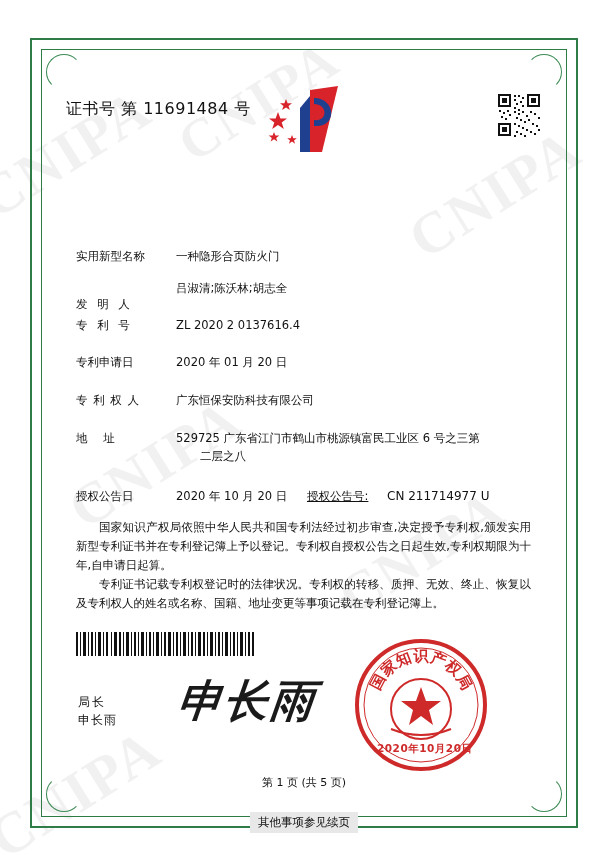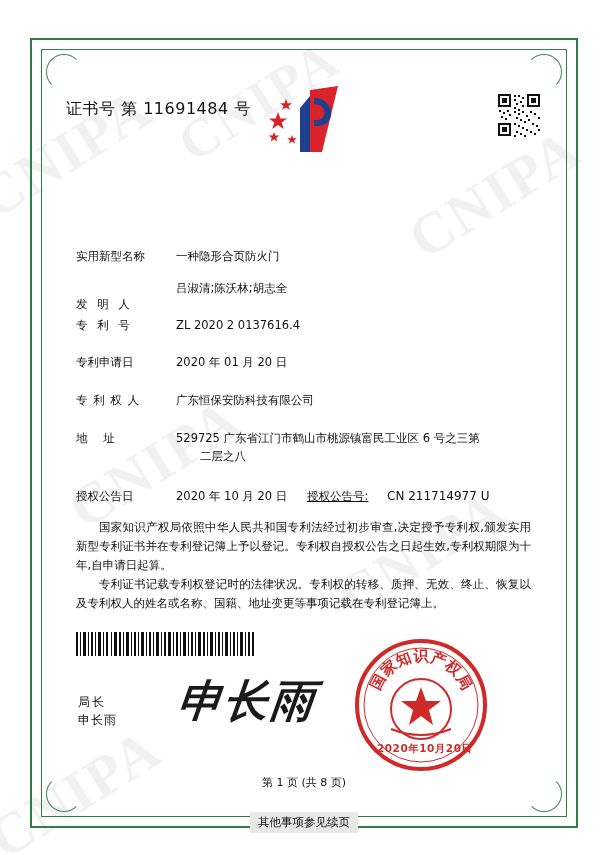--- a/index.html
+++ b/index.html
@@ -369,16 +369,16 @@
         <text x="68" y="24" text-anchor="middle" transform="rotate(41 68 68)">权</text>
         <text x="68" y="24" text-anchor="middle" transform="rotate(62 68 68)">局</text>
       </g>
       <circle cx="68" cy="72" r="30" fill="none" stroke="#cf2a2a" stroke-width="2"></circle>
       <polygon points="68,50 73,64 88,64 76,73 80,88 68,79 56,88 60,73 48,64 63,64" fill="#cf2a2a"></polygon>
       <path d="M38 92 Q68 104 98 92" fill="none" stroke="#cf2a2a" stroke-width="2"></path>
     </svg>
   </div>
   <div class="seal-date">2020年10月20日</div>
 
-  <div class="page-no">第 1 页 (共 8 页)</div>
+  <div class="page-no">第 1 页 (共 5 页)</div>
   <div class="footer-note"><span>其他事项参见续页</span></div>
 
 </div>
 
 </body></html>

